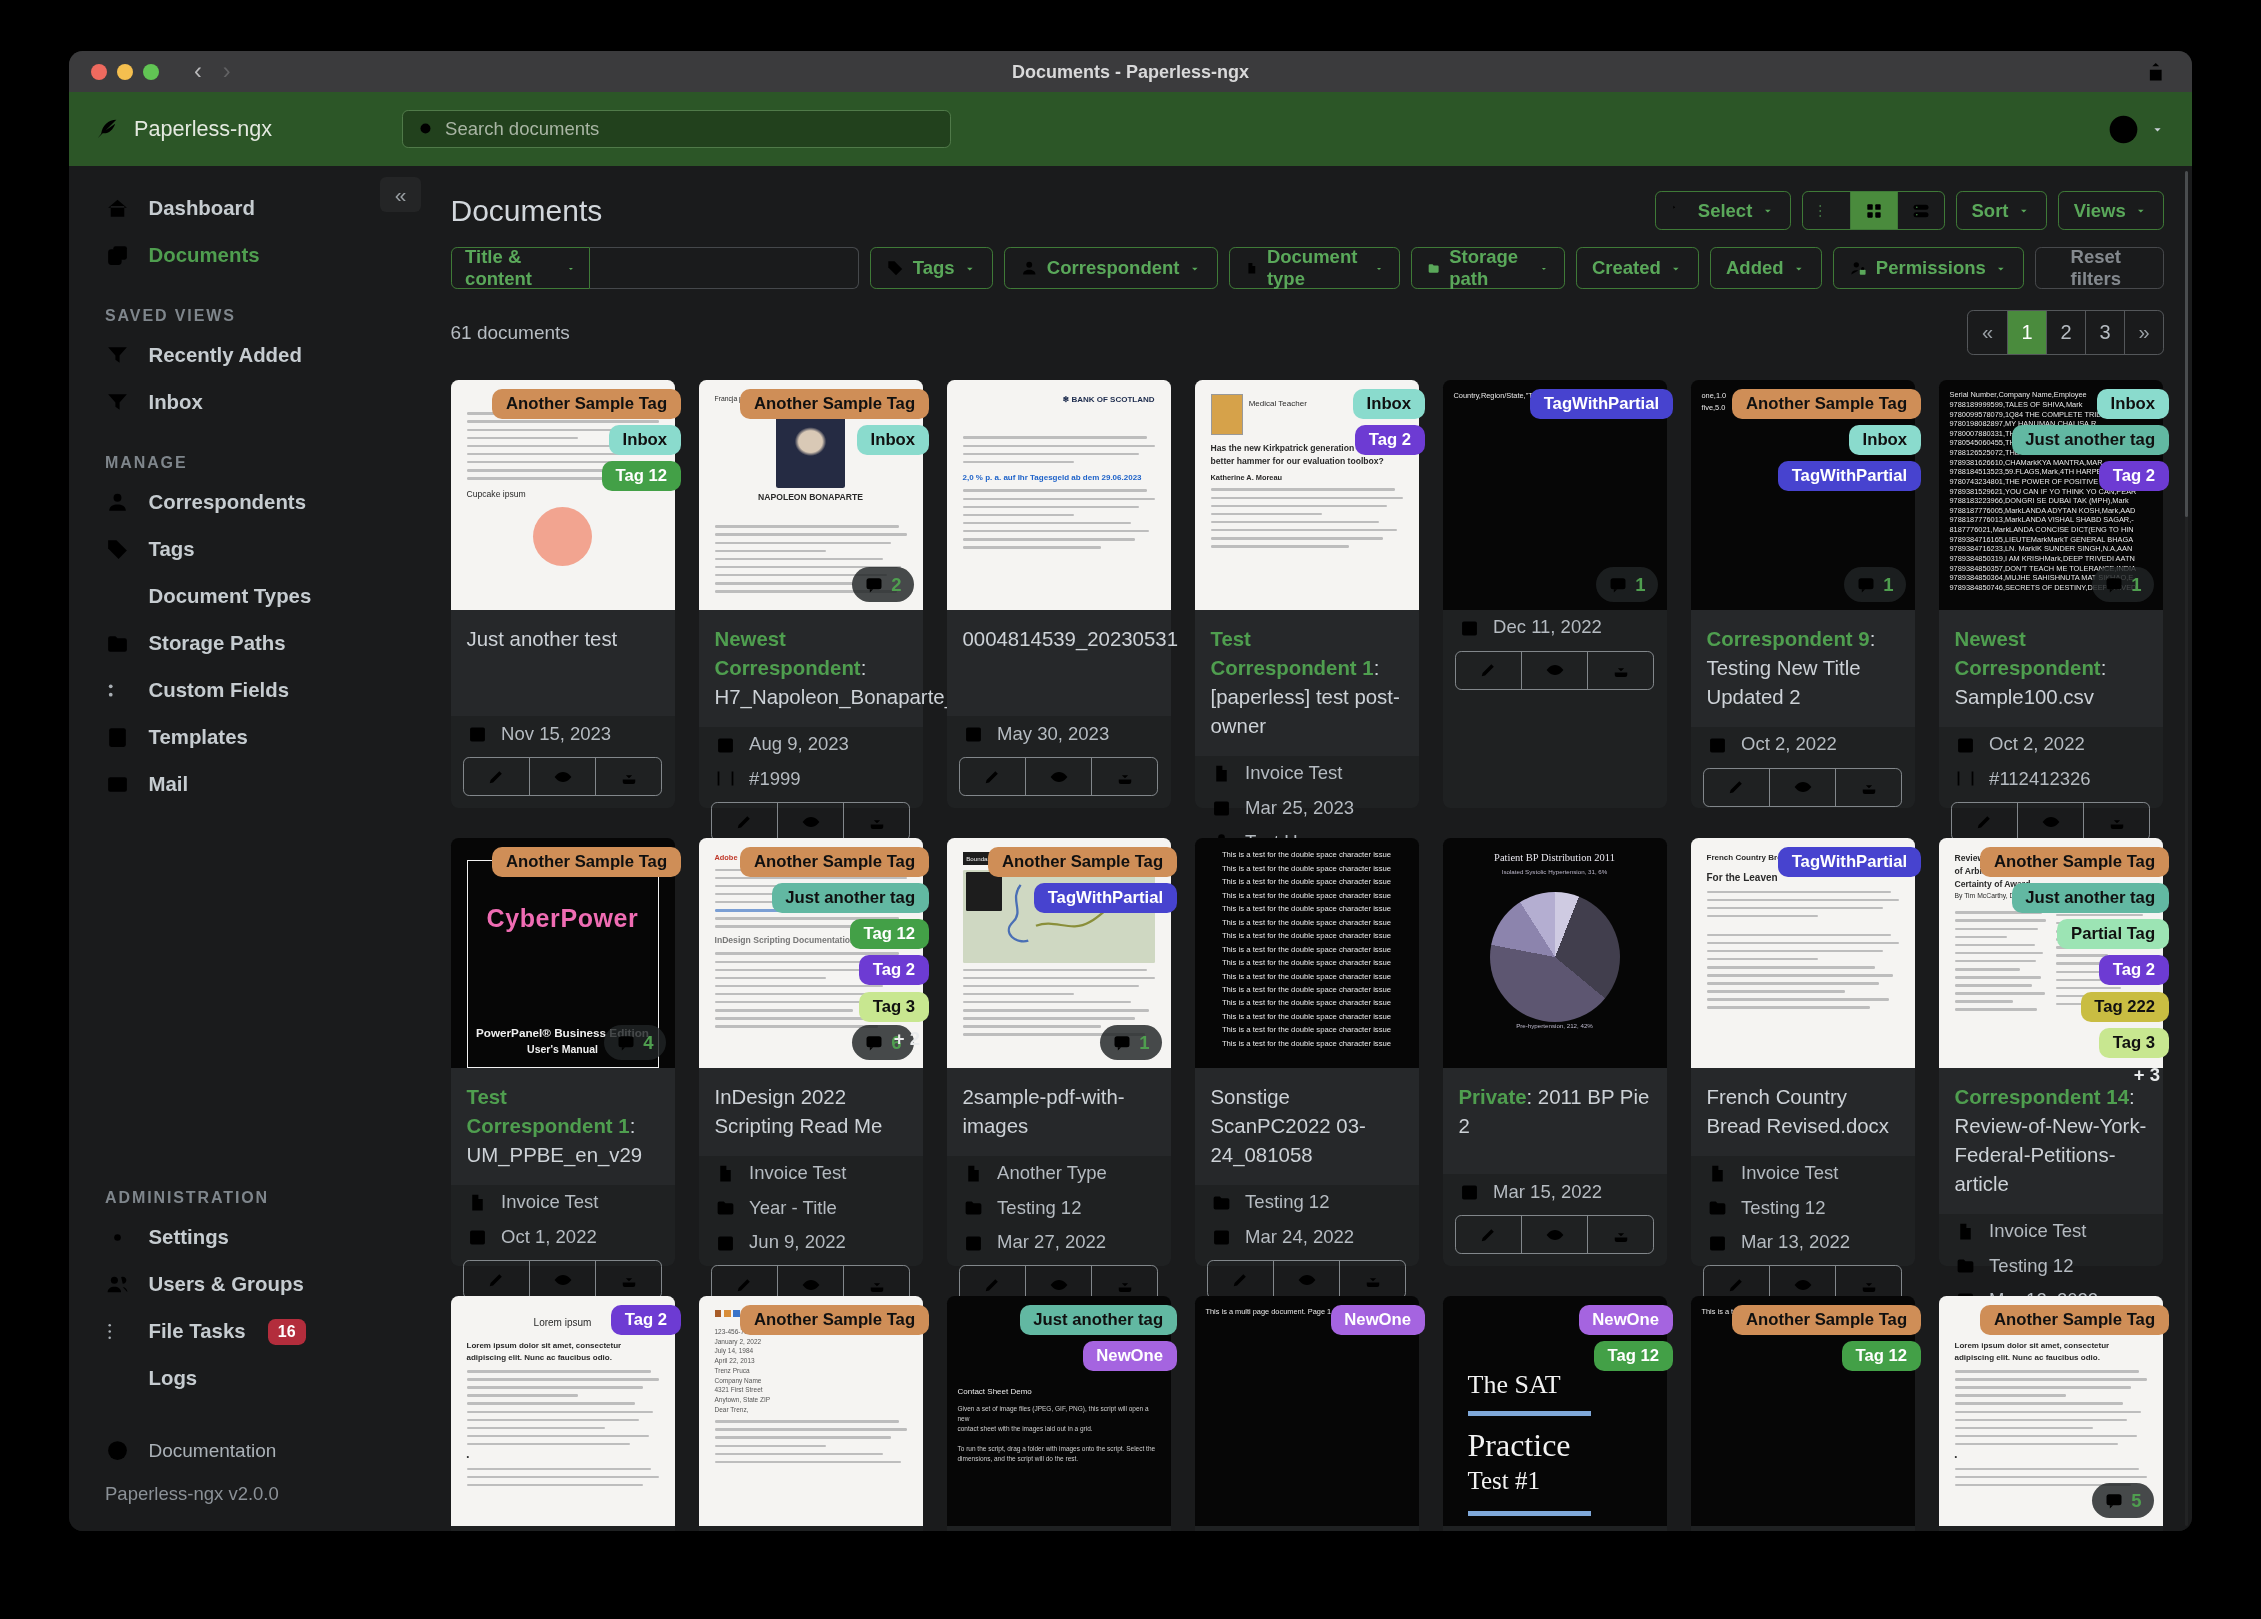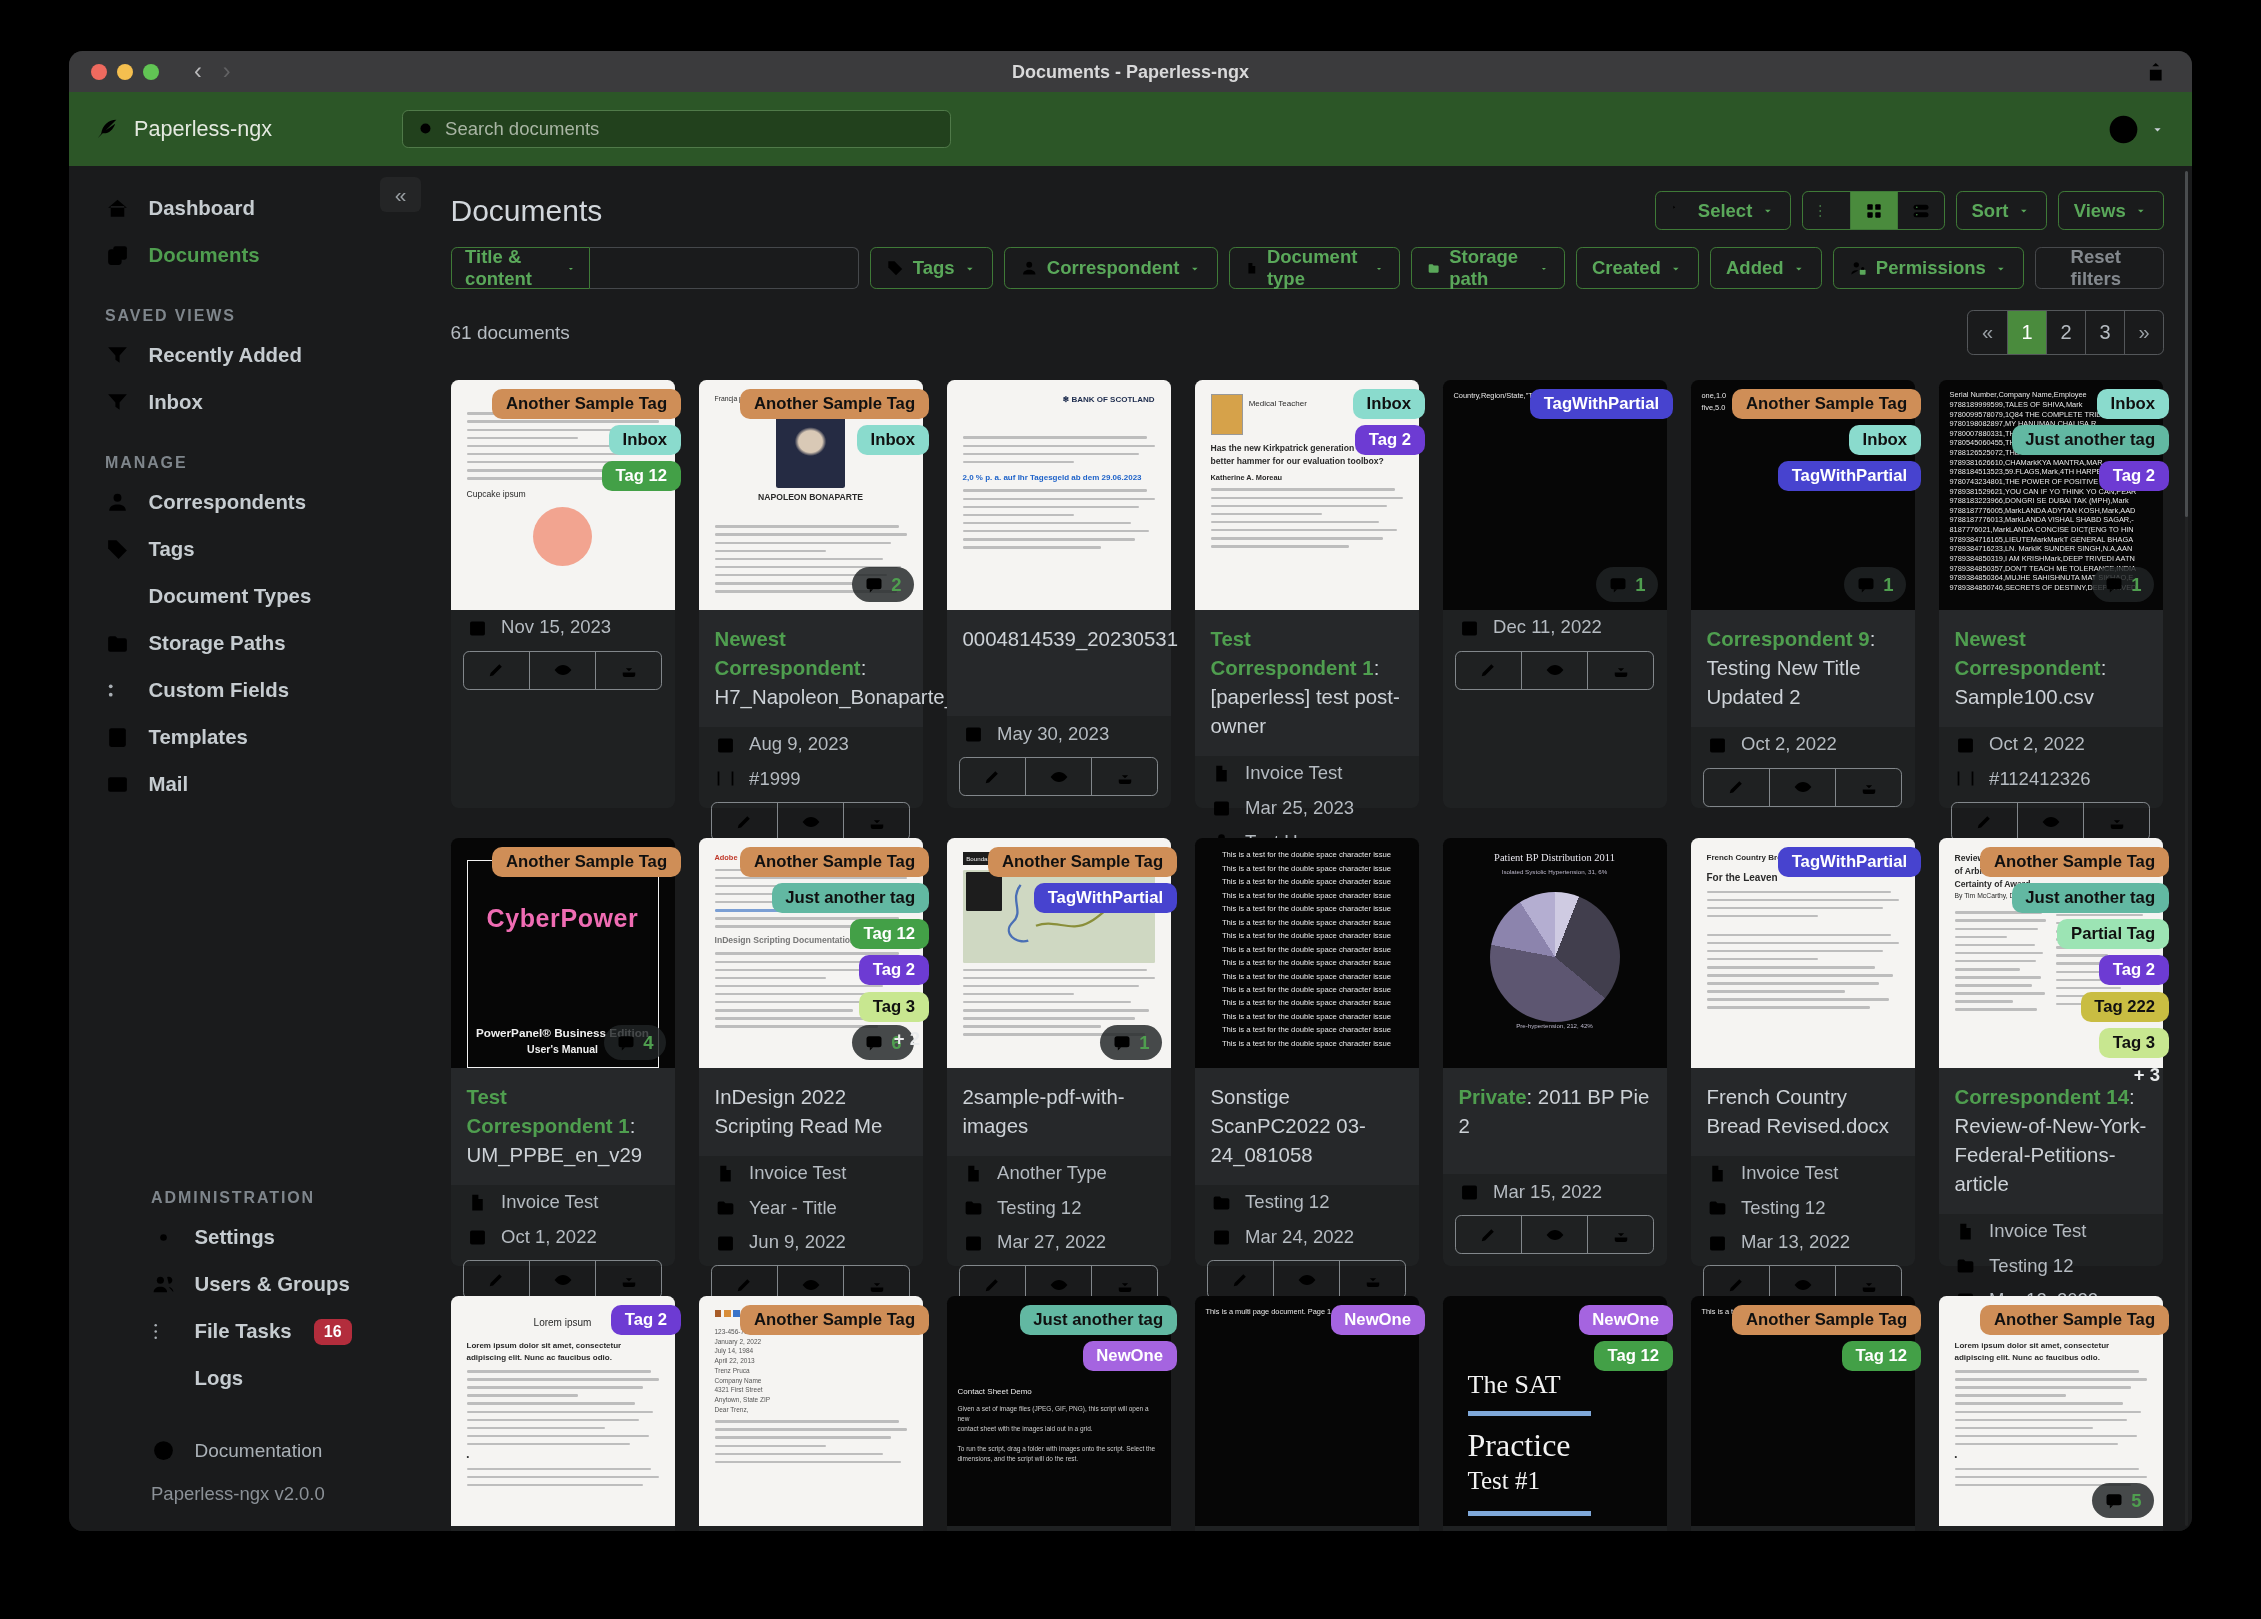--- a/index.html
+++ b/index.html
@@ -34,21 +34,21 @@
   .bodyrow { display:flex; height:1365px; }
   .sidebar { width:363px; flex:none; display:flex; flex-direction:column; padding-top:18.5px; position:relative; background:#1a1b1c; }
   .collapse-btn { position:absolute; top:11px; right:11px; width:41px; height:35px; background:#242526; border-radius:6.2px; color:#9aa0a4; font-size:21px; display:flex; align-items:center; justify-content:center; }
   .navitem { height:47px; display:flex; align-items:center; gap:18.5px; padding-left:36px; color:#c6ccd0; font-size:20.4px; font-weight:600; cursor:default; }
   .navitem .ic { width:25px; height:25px; color:#a9afb4; flex:none; }
   .navitem.active { color:#4f9e4f; font-weight:700; }
   .navitem.active .ic { color:#4f9e4f; }
   .navitem.dim { font-weight:400; color:#aab1b7; font-size:19px; }
   .sechdr { margin:28px 0 7.4px 36px; color:#7f868c; font-size:16px; font-weight:700; letter-spacing:1.9px; }
   .badge-red { background:#b32d3c; color:#fff; font-size:16px; font-weight:700; border-radius:7.4px; padding:3.7px 10px; margin-left:3.7px; }
-  .admin-block { margin-top:auto;padding-left:46px; }
+  .admin-block { margin-top:auto; }
   .version { color:#8b9197; font-size:18.5px; margin:8.6px 0 26px 36px; }
 
   
   .content { flex:1; padding:25px 28px 0 18.5px; position:relative; overflow:hidden; background:#1a1b1c; }
   .scrolltrack { position:absolute; right:3.7px; top:5px; bottom:5px; width:3.7px; background:#222324; border-radius:1.9px; }
   .scrollthumb { position:absolute; right:3.7px; top:5px; height:346px; width:3.7px; background:#4a4d4f; border-radius:1.9px; }
   .content-head { display:flex; justify-content:space-between; align-items:center; }
   h1.pagetitle { color:#d2d7dc; font-size:30px; font-weight:500; }
   .controls { display:flex; gap:11px; align-items:center; }
   .btn { display:flex; align-items:center; gap:8.6px; height:39px; padding:0 15px; border:1.2px solid #3f7a37; border-radius:6.2px; color:#5aa85a; font-size:18.5px; font-weight:600; background:transparent; }
@@ -447,20 +447,21 @@
                 <div class="skl " style="width:95%"></div>
                 <div style="font-size:8.6px;margin-top:8.6px">Cupcake ipsum</div>
                 <div class="pinkcircle"></div>
               </div>
             </div>
       <div class="tags">
               <div class="tagpill" style="background:#cf8e57;color:#101010">Another Sample Tag</div>
               <div class="tagpill" style="background:#8adbcd;color:#101010">Inbox</div>
               <div class="tagpill" style="background:#43a047;color:#ffffff">Tag 12</div>
             </div>
+      <div class="titleblock"><span>Just another test</span></div>
             <div class="metablock">
               <div class="metarow">
                 <svg class="ic" style="" viewBox="0 0 24 24">
                   <rect x="3.5" y="5" width="17" height="16" rx="2"></rect>
                   <path d="M3.5 10h17M8 3v4M16 3v4"></path>
                 </svg>
                 <span>Nov 15, 2023</span>
               </div>
             </div>
             <div class="actions">

